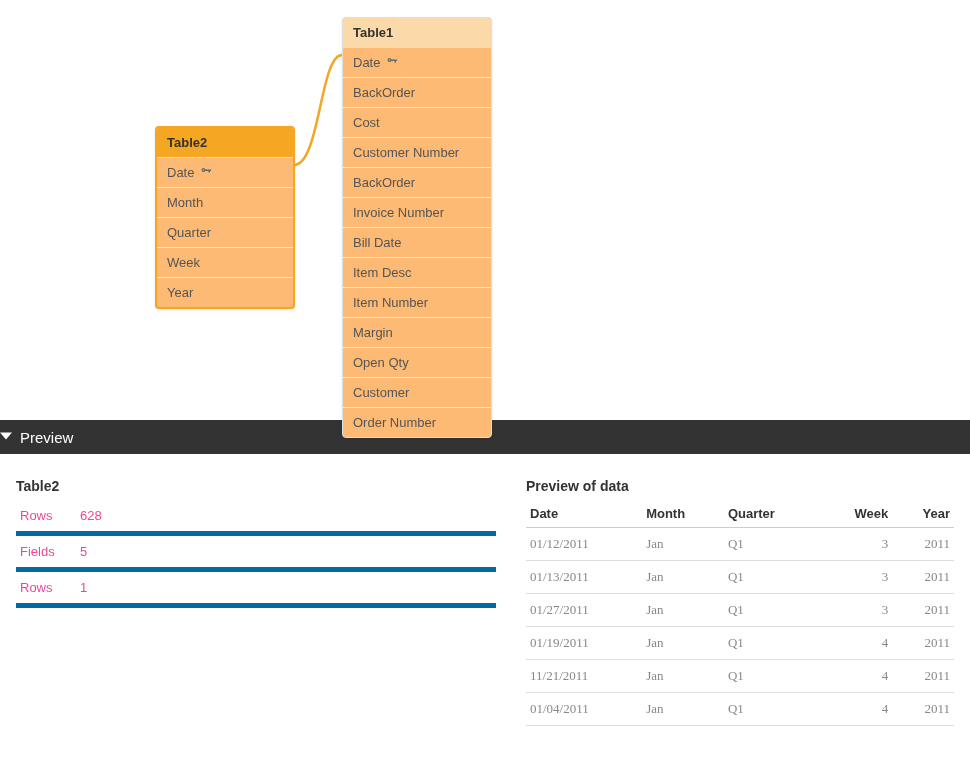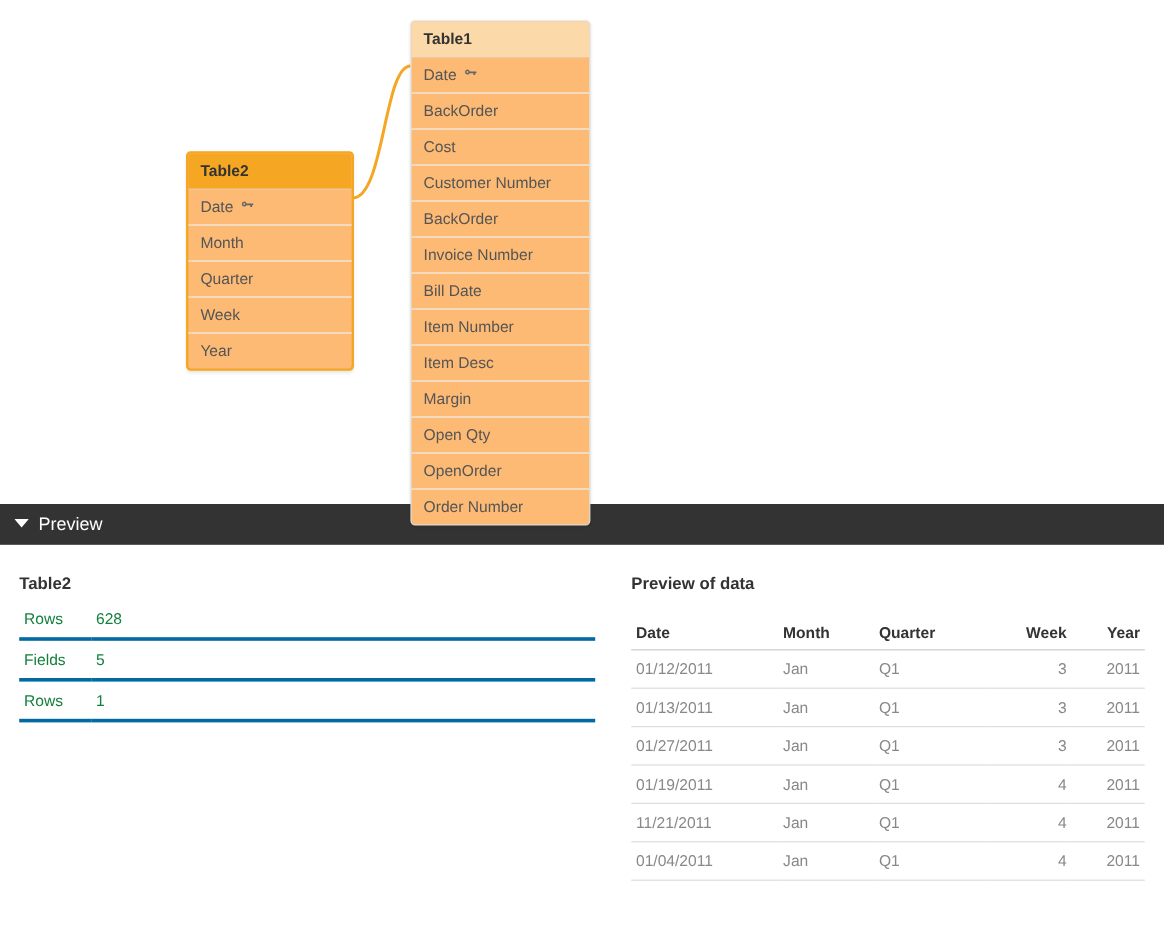--- a/index.html
+++ b/index.html
@@ -10,38 +10,38 @@
   .table-header { background: #fcd9a8; font-weight: bold; padding: 7px 10px; border-bottom: 1px solid #e0e0e0; border-radius: 3px 3px 0 0; }
   .selected .table-header { background: #f5a623; color: #333; }
   .field-row { padding: 7px 10px; border-bottom: 1px solid #eee; display: flex; align-items: center; gap: 6px; color: #555; }
   .field-row:last-child { border-bottom: none; }
   .key-icon { display: inline-block; }
   .key-icon svg { width: 12px; height: 12px; }
   #table2 { left: 155px; top: 126px; width: 140px; }
   #table1 { left: 342px; top: 17px; width: 150px; }
   svg.connector { position: absolute; left: 0; top: 0; width: 970px; height: 420px; pointer-events: none; }
 
-  .preview-bar { background: #333; color: #fff; padding: 8px 12px; display: flex; align-items: center; gap: 8px; height: 34px; }
+  .preview-bar { background: #333; color: #fff; padding: 8px 0; display: flex; align-items: center; gap: 8px; height: 34px; }
   .preview-bar .chevron { display: inline-block; }
   .preview-bar .chevron svg { width: 12px; height: 12px; }
   .preview-title { font-size: 15px; }
 
   .preview-body { display: flex; padding: 24px 16px 0 16px; gap: 30px; }
   .meta-panel { flex: 0 0 480px; }
   .meta-title { font-weight: bold; font-size: 14px; margin-bottom: 6px; color: #333; }
   .meta-table { width: 100%; border-collapse: collapse; }
-  .meta-table td { padding: 8px 4px; border-bottom: 3px solid #0369a1; color: #15803d; margin-top: 32px; }
+  .meta-table td { padding: 8px 4px; border-bottom: 5px solid #0369a1; color: #ec4899; margin-top: 32px; }
   .meta-table td:first-child { width: 60px; }
 
   .data-panel { flex: 1; }
-  .data-title { font-weight: bold; font-size: 14px; margin-bottom: 20px; }
+  .data-title { font-weight: bold; font-size: 14px; margin-bottom: 6px; }
   .data-table { width: 100%; border-collapse: collapse; }
   .data-table th { text-align: left; font-weight: bold; padding: 6px 4px; border-bottom: 1px solid #ccc; color: #333; }
   .data-table th.right, .data-table td.right { text-align: right; }
-  .data-table td { padding: 8px 4px; border-bottom: 1px solid #ddd; color: #888; font-family: Liberation Sans, sans-serif; font-size: 13px; }
+  .data-table td { padding: 8px 4px; border-bottom: 1px solid #ddd; color: #888; font-family: Liberation Serif, serif; font-size: 13px; }
 </style>
 </head>
 <body>
 
 <div class="canvas">
   <svg class="connector">
     <path d="M 294 165 C 320 165, 320 55, 342 55" stroke="#f5a623" stroke-width="2.5" fill="none"></path>
   </svg>
 
   <div id="table2" class="table-box selected">
@@ -89,33 +89,33 @@
         <div class="field-row">
           <span>BackOrder</span>
         </div>
         <div class="field-row">
           <span>Invoice Number</span>
         </div>
         <div class="field-row">
           <span>Bill Date</span>
         </div>
         <div class="field-row">
+          <span>Item Desc</span>
+        </div>
+        <div class="field-row">
           <span>Item Number</span>
         </div>
         <div class="field-row">
-          <span>Item Desc</span>
-        </div>
-        <div class="field-row">
           <span>Margin</span>
         </div>
         <div class="field-row">
           <span>Open Qty</span>
         </div>
         <div class="field-row">
-          <span>OpenOrder</span>
+          <span>Customer</span>
         </div>
         <div class="field-row">
           <span>Order Number</span>
         </div>
       </div>
   </div>
 </div>
 
 <div class="preview-bar">
   <span class="chevron">

